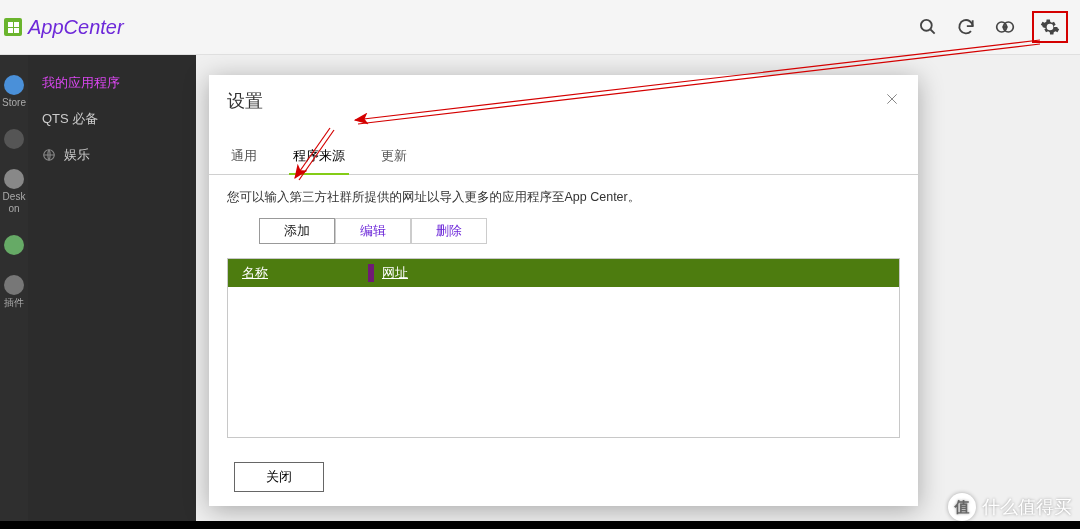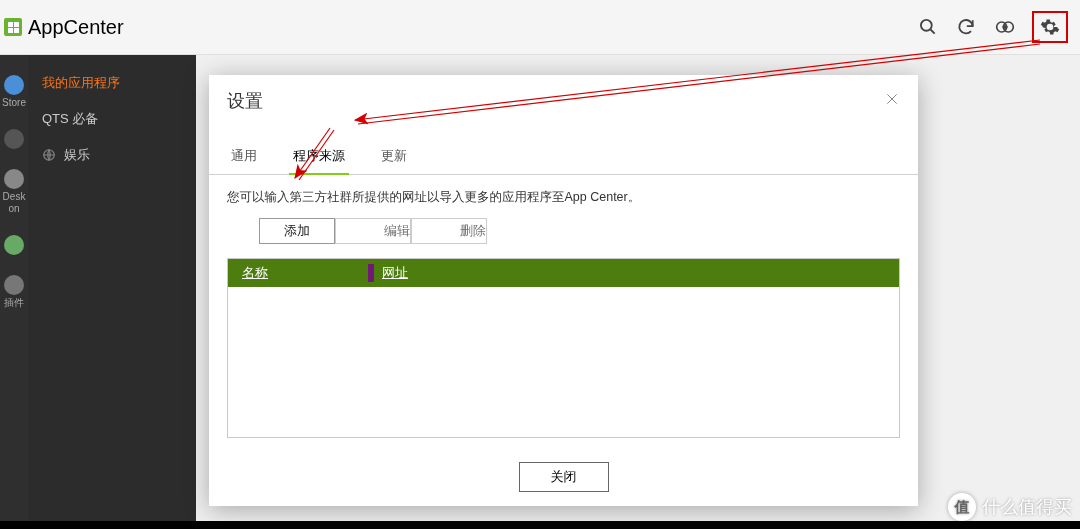--- a/index.html
+++ b/index.html
@@ -4,59 +4,59 @@
 <style>
   * { box-sizing: border-box; margin: 0; padding: 0; }
   html, body { width: 1080px; height: 529px; font-family: Arial, "Microsoft YaHei", sans-serif; overflow: hidden; background: #fff; }
   .app-root { position: relative; width: 1080px; height: 529px; }
 
   
   .topbar { position: absolute; top: 0; left: 0; right: 0; height: 55px; background: #f5f5f5; border-bottom: 1px solid #e0e0e0; display: flex; align-items: center; padding: 0 10px 0 4px; }
   .app-logo { width: 18px; height: 18px; background: #6ab42d; border-radius: 2px; margin-right: 6px; display: flex; align-items: center; justify-content: center; }
   .app-logo-inner { display: grid; grid-template-columns: repeat(2, 5px); grid-template-rows: repeat(2, 5px); gap: 1px; }
   .app-logo-inner span { background: #fff; }
-  .app-title { color: #000000; font-size: 20px; font-weight: 500; }
+  .app-title { color: #6d28d9; font-size: 20px; font-weight: 500; font-style: italic; }
   .topbar-spacer { flex: 1; }
   .topbar-icons { display: flex; align-items: center; gap: 18px; margin-right: 6px; }
   .topbar-icon { color: #444; display: flex; align-items: center; justify-content: center; cursor: pointer; }
   .gear-highlight { border: 2px solid #d40000; padding: 4px 6px; margin: -6px -4px -6px -2px; }
 
   
   .mini-rail { position: absolute; left: 0; top: 55px; bottom: 8px; width: 28px; background: #2f2f2f; color: #aaa; font-size: 10px; text-align: center; padding-top: 20px; }
   .rail-item { margin-bottom: 20px; line-height: 1.2; word-break: break-all; }
   .rail-circle { width: 20px; height: 20px; border-radius: 50%; background: #555; margin: 0 auto 2px; }
 
   
   .sidebar { position: absolute; left: 28px; top: 55px; bottom: 8px; width: 168px; background: #2c2c2c; color: #ccc; font-size: 13px; padding-top: 10px; }
   .side-item { padding: 9px 14px; cursor: pointer; display: flex; align-items: center; gap: 8px; }
-  .side-item.active { color: #f97316; align-items: flex-end; }
+  .side-item.active { color: #d946ef; align-items: flex-end; }
   .side-icon { width: 14px; height: 14px; display: inline-flex; align-items: center; justify-content: center; color: #888; }
 
   
   .main-area { position: absolute; left: 196px; right: 0; top: 55px; bottom: 8px; background: #f0f0f0; }
 
   
   .modal { position: absolute; left: 209px; top: 75px; width: 709px; height: 431px; background: #fff; box-shadow: 0 4px 24px rgba(0,0,0,0.3); display: flex; flex-direction: column; }
   .modal-header { padding: 14px 18px 6px; display: flex; align-items: center; }
   .modal-title { font-size: 18px; color: #333; font-weight: 500; flex: 1; }
   .modal-close { color: #888; cursor: pointer; }
   .tabs { display: flex; gap: 28px; padding: 0 18px; border-bottom: 1px solid #d0d0d0; font-size: 13px; color: #555; margin-top: 22px; }
   .tab { padding: 6px 4px 8px; cursor: pointer; }
   .tab.active { color: #000; border-bottom: 2px solid #84cc16; margin-bottom: -1px; font-family: Liberation Mono, monospace; }
   .modal-body { padding: 14px 18px; flex: 1; display: flex; flex-direction: column; }
   .desc { font-size: 12.5px; color: #333; margin-bottom: 12px; }
   .btn-row { display: flex; margin-bottom: 14px; padding-left: 32px; }
   .btn { width: 76px; height: 26px; font-size: 13px; border: 1px solid #999; background: #fff; color: #222; cursor: pointer; display: flex; align-items: center; justify-content: center; }
-  .btn.disabled { color: #737373; border-color: #ccc; cursor: default; justify-content: flex-end; }
+  .btn.disabled { color: #6d28d9; border-color: #ccc; cursor: default; }
   .table-wrap { border: 1px solid #c8c8c8; flex: 1; display: flex; flex-direction: column; }
   .thead { background: #4d7c0f; color: #fff; font-size: 13px; display: flex; height: 28px; align-items: center; text-decoration: underline; }
   .th-name { width: 140px; padding-left: 14px; }
   .th-url { flex: 1; padding-left: 8px; border-left: 6px solid #701a75; }
   .tbody { flex: 1; background: #fff; }
-  .modal-footer { padding: 10px 18px 14px; display: flex; justify-content: center; }
+  .modal-footer { padding: 10px 25px 14px; display: flex; justify-content: flex-start; }
   .close-btn { width: 90px; height: 30px; border: 1px solid #666; background: #fff; font-size: 13px; cursor: pointer; display: flex; align-items: center; justify-content: center; }
 
   
   .anno { position: absolute; left: 0; top: 0; pointer-events: none; }
 
   
   .watermark { position: absolute; right: 8px; bottom: 8px; display: flex; align-items: center; gap: 6px; color: #fff; font-size: 18px; font-weight: 500; text-shadow: 0 0 3px rgba(0,0,0,0.4); }
   .wm-circle { width: 28px; height: 28px; border-radius: 50%; background: #fff; color: #666; display: flex; align-items: center; justify-content: center; font-weight: bold; font-size: 15px; box-shadow: 0 0 4px rgba(0,0,0,0.3); }
 
   

